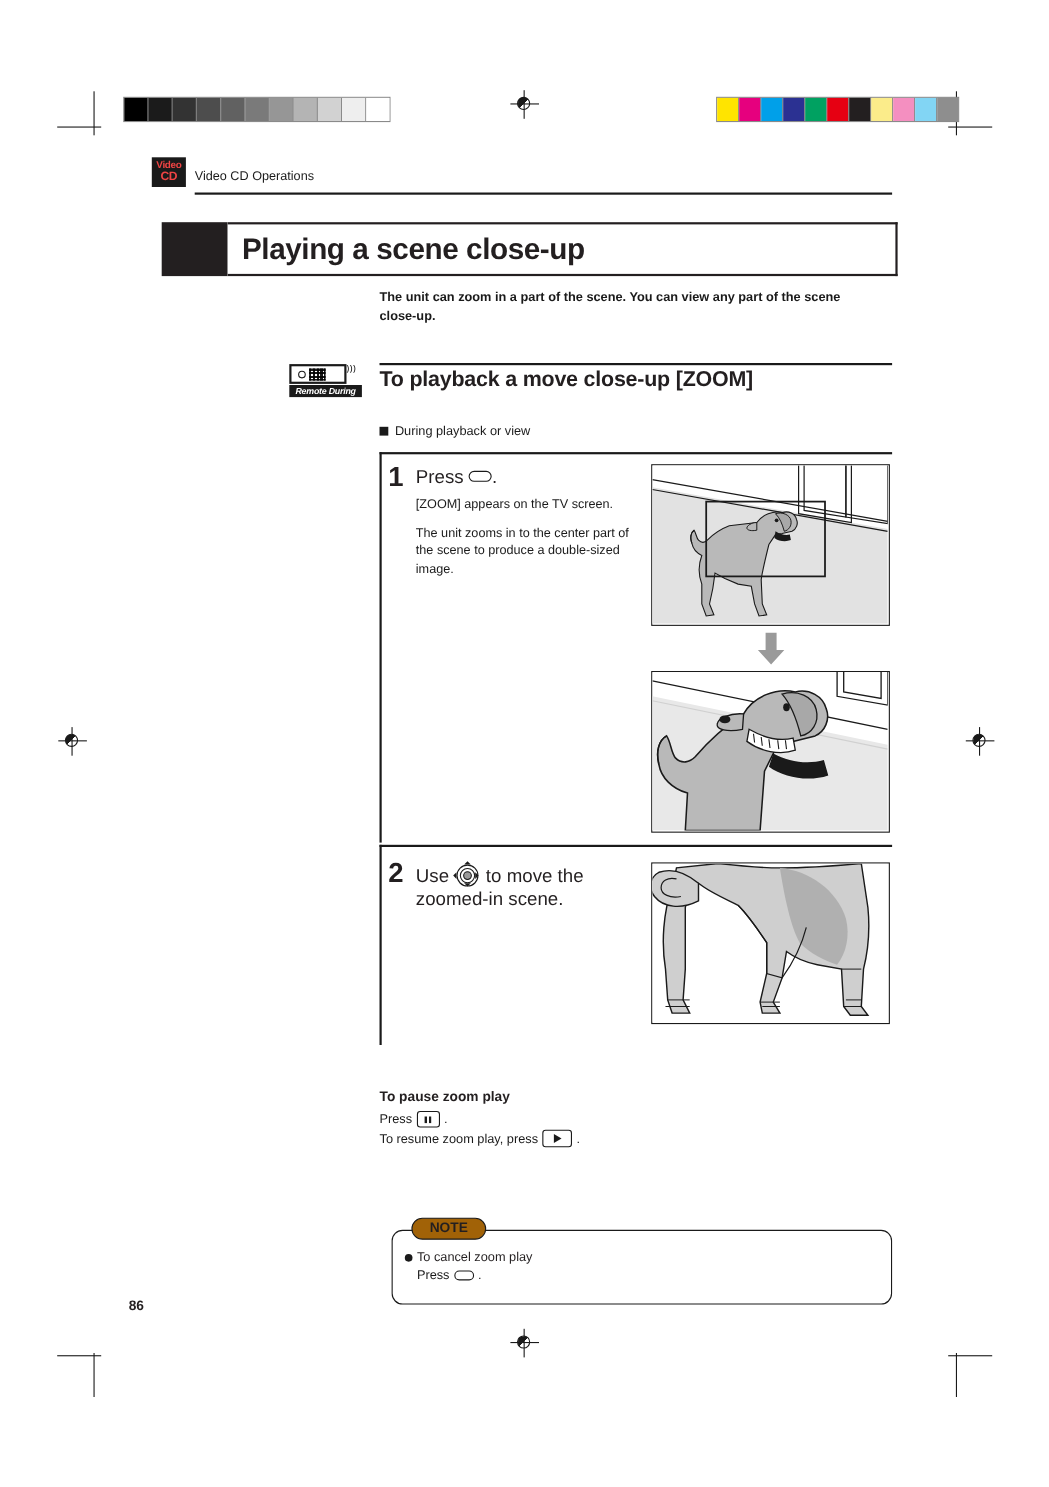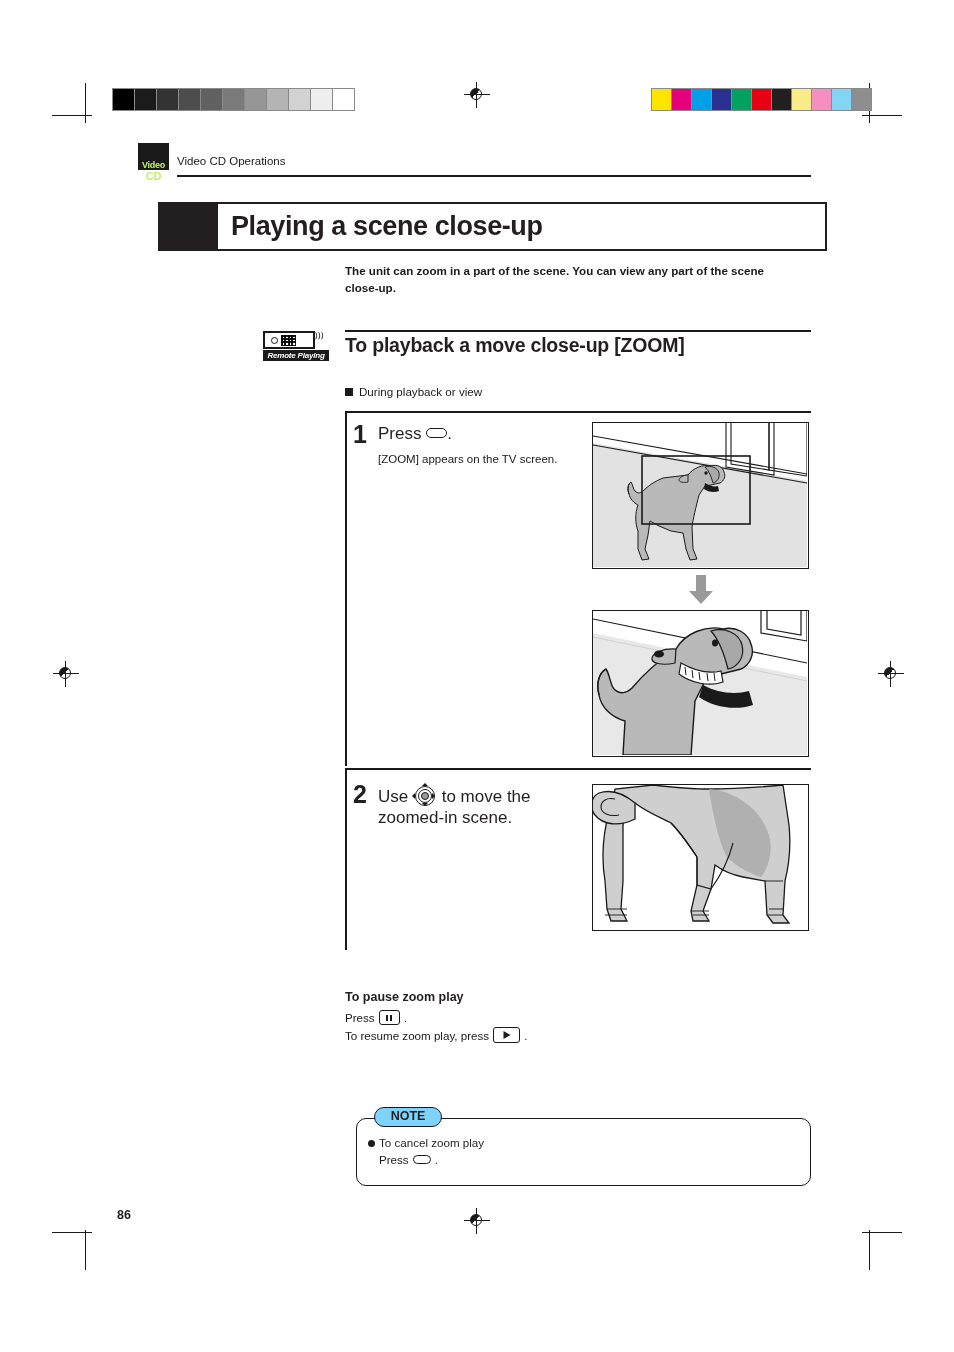--- a/index.html
+++ b/index.html
@@ -66,25 +66,25 @@
   #color-strip .swatch { width: 19px; }
 
   
   .videocd-logo {
     position: absolute;
     left: 138px;
     top: 143px;
     width: 31px;
     height: 27px;
     background: #1a1a1a;
-    color: #bef264;
+    color: #ef4444;
     font-weight: bold;
     text-align: center;
     line-height: 1;
-    padding-top: 16px;
+    padding-top: 1px;
     box-sizing: border-box;
     letter-spacing: -0.3px;
   }
   .videocd-logo .l1 { font-size: 9px; display: block; margin-top: 2px; }
   .videocd-logo .l2 { font-size: 11px; display: block; margin-top: 1px; }
 
   .header-label {
     position: absolute;
     left: 177px;
     top: 155px;
@@ -96,21 +96,21 @@
     left: 177px;
     top: 175px;
     width: 634px;
     height: 1.5px;
     background: #1a1a1a;
   }
 
   
   .title-banner {
     position: absolute;
-    left: 158px;
+    left: 147px;
     top: 202px;
     width: 669px;
     height: 49px;
     box-sizing: border-box;
     display: flex;
     align-items: stretch;
   }
   .title-banner .blk {
     width: 60px;
     background: #231f20;
@@ -391,21 +391,21 @@
   }
   .note-tab {
     position: absolute;
     left: 374px;
     top: 1107px;
     width: 68px;
     height: 20px;
     border: 1.6px solid #1a1a1a;
     border-radius: 10px;
     box-sizing: border-box;
-    background: #7dd3fc;
+    background: #a16207;
     text-align: center;
     line-height: 17px;
     font-size: 12.5px;
     font-weight: bold;
     color: #231f20;
   }
   .note-bullet {
     position: absolute;
     left: 368px;
     top: 1140px;
@@ -433,21 +433,20 @@
     gap: 4px;
   }
 
   .page-number {
     position: absolute;
     left: 117px;
     top: 1180px;
     font-size: 12.5px;
     font-weight: bold;
     color: #231f20;
-    margin-top: 28px;
   }
 </style>
 </head>
 <body>
 
 <div class="crop-rule" style="left:85px; top:83px; width:1.4px; height:40px;"></div>
 <div class="crop-rule" style="left:52px; top:115px; width:40px; height:1.4px;"></div>
 <div class="crop-rule" style="left:869px; top:83px; width:1.4px; height:40px;"></div>
 <div class="crop-rule" style="left:862px; top:115px; width:40px; height:1.4px;"></div>
 <div class="crop-rule" style="left:85px; top:1230px; width:1.4px; height:40px;"></div>
@@ -518,41 +517,42 @@
 </div>
 
 <div class="intro">The unit can zoom in a part of the scene.  You can view any part of the scene close-up.</div>
 
 <div class="remote-badge">
   <div class="body">
     <div class="dot"></div>
     <div class="keys"></div>
   </div>
   <div class="waves">⁾⁾⁾</div>
-  <div class="cap">Remote Playing</div>
+  <div class="cap">Remote During</div>
 </div>
 
 <div class="section-rule"></div>
 <div class="section-title">To playback a move close-up  [ZOOM]</div>
 
 <div class="subhead">
   <span class="sq"></span>
   <span>During playback or view</span>
 </div>
 
 <div class="step-rule" id="step1-top"></div>
 <div class="step-rule" id="step1-left"></div>
 
 <div class="step-num" style="left:353px; top:420px;">1</div>
 <div class="step-head" style="left:378px; top:424px;">
   <span>Press</span>
   <span class="key-pill"></span><span>.</span>
 </div>
 <div class="step-body" style="left:378px; top:451px;">
   <p>[ZOOM] appears on the TV screen.</p>
+  <p>The unit zooms in to the center part of the scene to produce a double-sized image.</p>
 </div>
 
 <div class="fig" id="fig1">
   <svg width="214" height="144" viewBox="0 0 214 144">
     <rect x="0" y="0" width="214" height="144" fill="#ffffff"></rect>
     <path d="M0,20 L214,58 L214,144 L0,144 Z" fill="#e2e2e2"></path>
     <path d="M0,13 L214,51" stroke="#1a1a1a" stroke-width="1.1" fill="none"></path>
     <path d="M0,22 L214,60" stroke="#1a1a1a" stroke-width="1.1" fill="none"></path>
     <path d="M133,0 L133,44 L181,52 L181,0" stroke="#1a1a1a" stroke-width="1.1" fill="none"></path>
     <path d="M138,0 L138,41 L176,47 L176,0" stroke="#1a1a1a" stroke-width="1.1" fill="none"></path>

